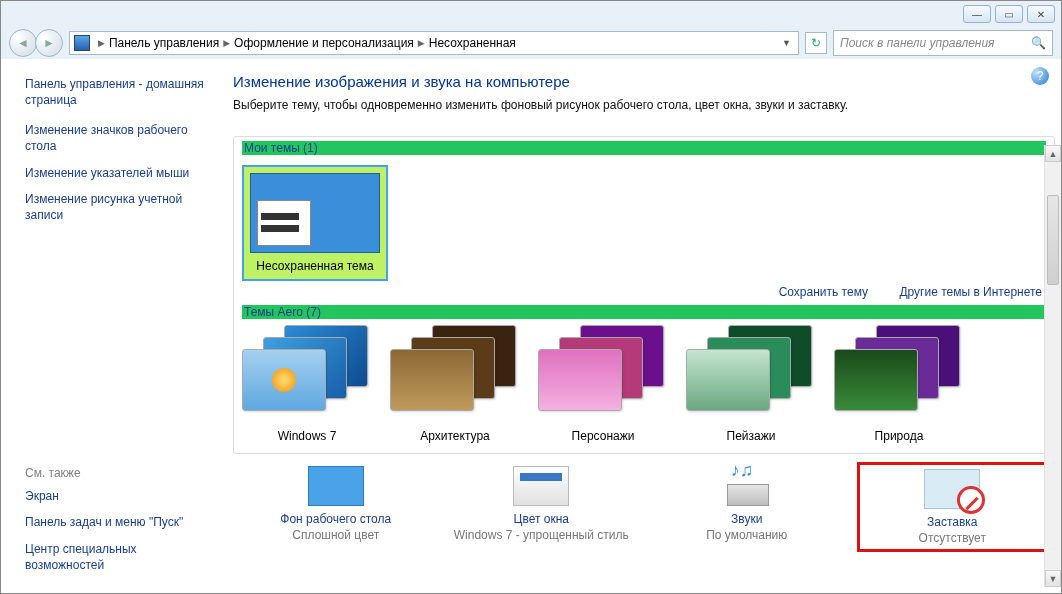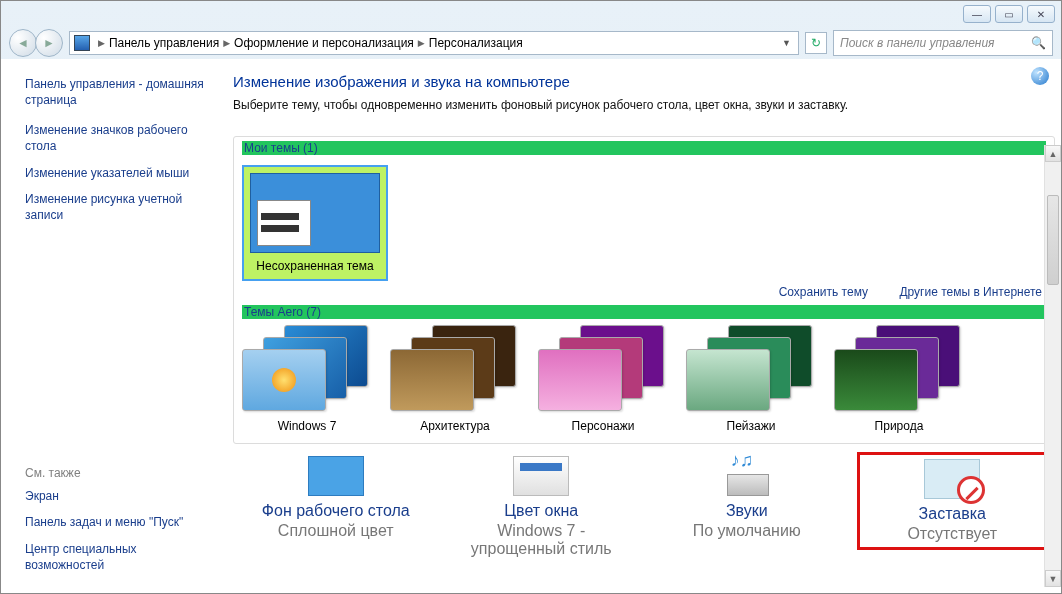--- a/index.html
+++ b/index.html
@@ -50,24 +50,24 @@
 .links-row { text-align: right; font-size: 12px; padding: 4px 4px 0 0; }
 .links-row a { color: #1a3e8c; margin-left: 28px; cursor: default; }
 
 .aerorow { display: flex; gap: 18px; margin-top: 6px; }
 .aero { text-align: center; font-size: 12px; }
 .aero .stack { width: 130px; height: 86px; position: relative; }
 .card { position: absolute; width: 84px; height: 62px; border: 1px solid #aaa; border-radius: 3px; background: #cfe4f2; box-shadow: 1px 1px 2px rgba(0,0,0,.15); }
 .card.c1 { left: 42px; top: 0; }
 .card.c2 { left: 21px; top: 12px; }
 .card.c3 { left: 0; top: 24px; }
-.aero .lbl { margin-top: 8px; }
+.aero .lbl { margin-top: 18px; }
 
 .bottomrow { display: flex; justify-content: space-around; align-items: flex-start; margin-top: 8px; }
-.botitem { text-align: center; width: 190px; font-size: 16px; padding: 4px; }
+.botitem { text-align: center; width: 190px; font-size: 12px; padding: 4px; }
 .botitem .ic { width: 56px; height: 40px; margin: 0 auto 6px auto; position: relative; }
 .bg-ic { background: #4aa3e6; border: 1px solid #2d7cc0; }
 .wc-ic { background: linear-gradient(#fff,#e0e0e0); border: 1px solid #bbb; }
 .wc-ic::after { content: ""; position: absolute; top: 6px; left: 6px; right: 6px; height: 8px; background: #3a78c6; }
 .snd-ic { background: transparent; }
 .snd-ic::before { content: "♪♫"; color: #2f8ad6; position: absolute; top: -6px; left: 12px; font-size: 18px; }
 .snd-ic::after { content: ""; position: absolute; bottom: 0; left: 8px; width: 40px; height: 20px; background: linear-gradient(#e6e6e6,#bcbcbc); border: 1px solid #999; }
 .ss-ic { background: #d9ecf5; border: 1px solid #a8c8d8; position: relative; }
 .ss-ic::after { content: ""; position: absolute; right: -6px; bottom: -6px; width: 22px; height: 22px; border-radius: 50%; background: #fff; border: 3px solid #d33; }
 .ss-ic .slash { position: absolute; right: -1px; bottom: 3px; width: 16px; height: 3px; background: #d33; transform: rotate(-45deg); z-index: 2; }
@@ -106,21 +106,21 @@
       <div class="navcircle">◄</div>
       <div class="navcircle">►</div>
     </div>
     <div class="addrbar">
       <span class="icon"></span>
       <span class="sep">▶</span>
       <span class="crumb">Панель управления</span>
       <span class="sep">▶</span>
       <span class="crumb">Оформление и персонализация</span>
       <span class="sep">▶</span>
-      <span class="crumb">Персонализация</span>
+      <span class="crumb">Несохраненная</span>
       <div class="right">
         <span class="dd">▼</span>
       </div>
     </div>
     <div class="refresh">↻</div>
     <div class="searchbox">
       <span>Поиск в панели управления</span>
       <span class="srch">🔍</span>
     </div>
   </div>

